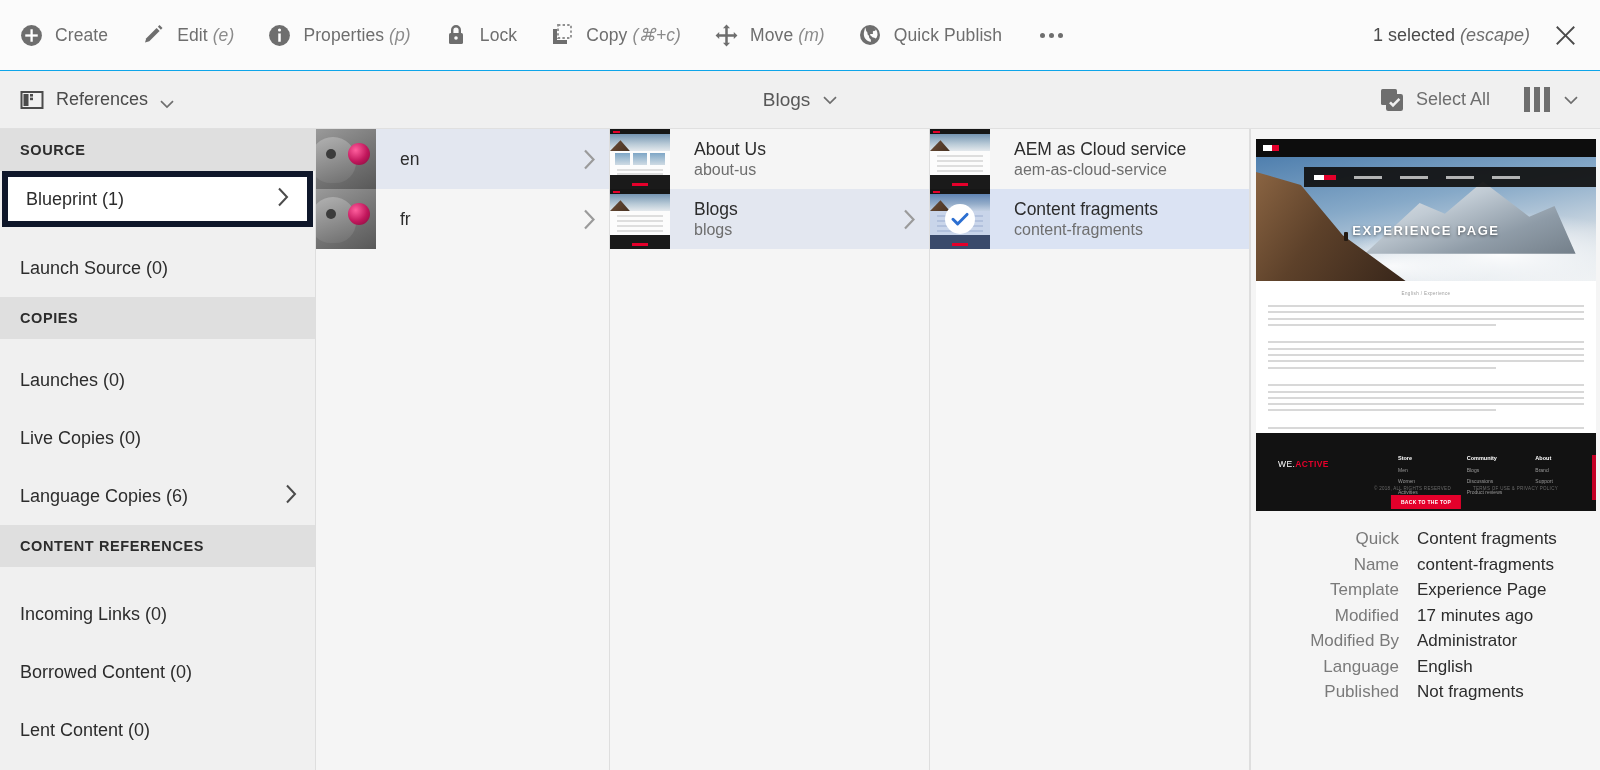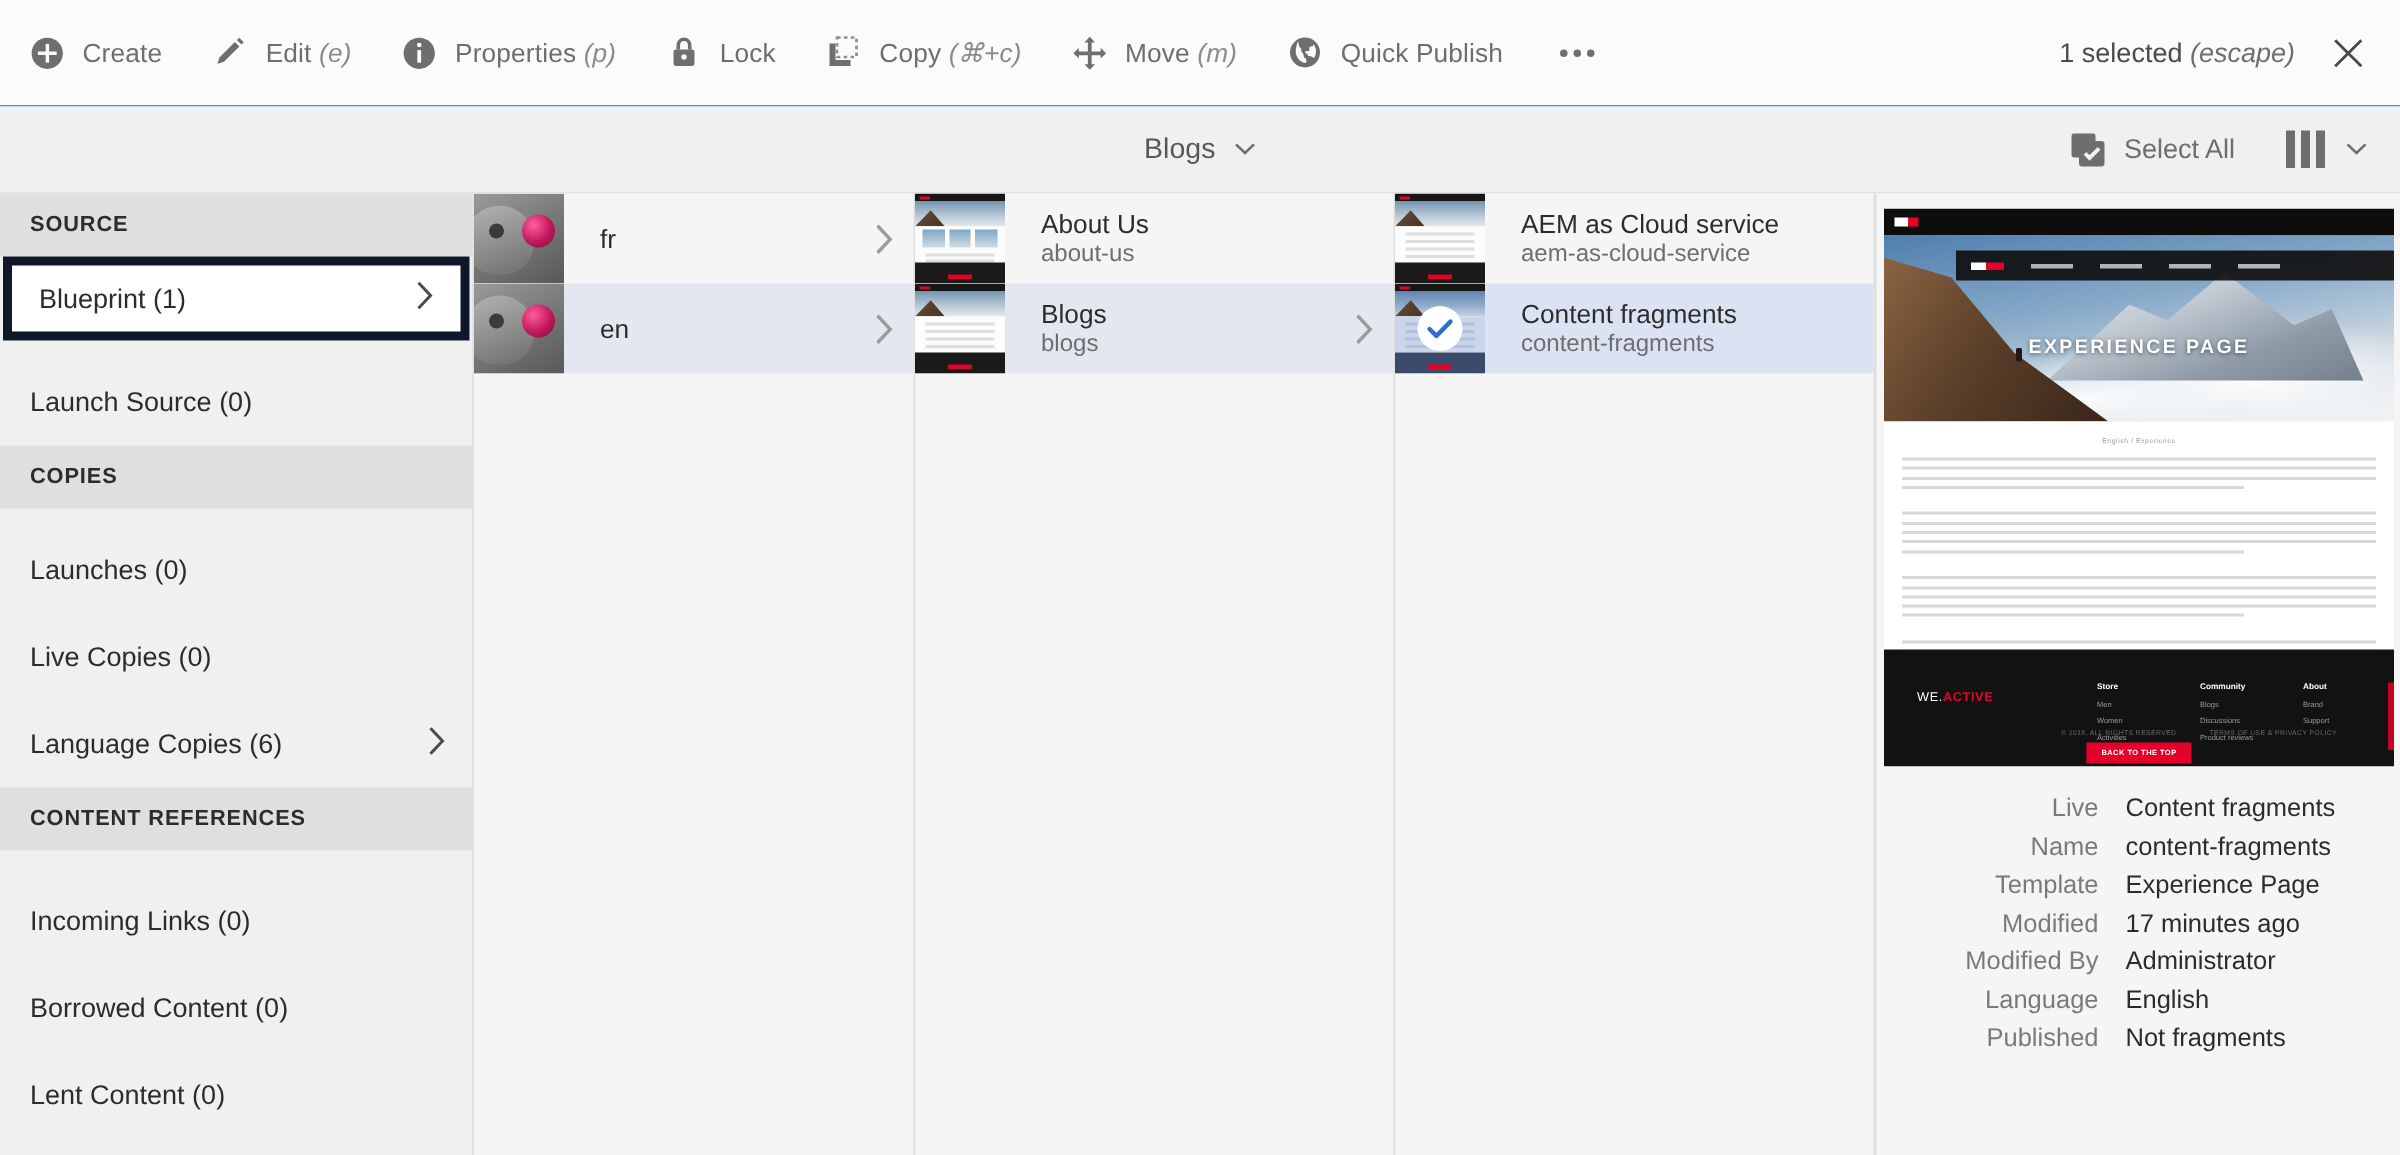--- a/index.html
+++ b/index.html
@@ -353,20 +353,36 @@
       </div>
       <div class="tb-close">
         <svg width="23" height="23" viewBox="0 0 24 24">
             <path d="M3.6 2.2L12 10.6l8.4-8.4 1.4 1.4L13.4 12l8.4 8.4-1.4 1.4L12 13.4l-8.4 8.4-1.4-1.4L10.6 12 2.2 3.6z" fill="#4b4b4b"></path>
           </svg>
       </div>
     </div>
   </div>
 
   <div class="subbar">
+    <div class="rail-btn">
+      <span class="rail-ico">
+        <svg width="24" height="24" viewBox="0 0 24 24">
+            <rect x="1.5" y="4" width="21" height="16" fill="none" stroke="#4b4b4b" stroke-width="2"></rect>
+            <rect x="3.5" y="6" width="5" height="12" fill="#4b4b4b"></rect>
+            <rect x="10" y="6" width="3" height="2.6" fill="#4b4b4b"></rect>
+            <rect x="10" y="9.6" width="3" height="2.6" fill="#4b4b4b"></rect>
+          </svg>
+      </span>
+      <span class="rail-label">References</span>
+      <span class="chev-dn">
+        <svg width="14" height="9" viewBox="0 0 14 9">
+            <path d="M1 1.2L7 7l6-5.8" fill="none" stroke="#6e6e6e" stroke-width="1.7"></path>
+          </svg>
+      </span>
+    </div>
 
     <div class="bc-center">
       <div class="bc-inner">
         <span class="bc-title">Blogs</span>
         <span>
           <svg width="14" height="9" viewBox="0 0 14 9">
               <path d="M1 1.2L7 7l6-5.8" fill="none" stroke="#6e6e6e" stroke-width="1.7"></path>
             </svg>
         </span>
       </div>
@@ -442,47 +458,47 @@
         <span>Borrowed Content (0)</span>
       </div>
       <div class="sb-item">
         <span>Lent Content (0)</span>
       </div>
     </div>
 
     <div class="cols">
 
       <div class="col c1">
+        <div class="row hl row-one">
+          <div class="thumb">
+            <div class="cat">
+                <div class="face"></div>
+                <div class="eye2"></div>
+                <div class="eye"></div>
+              </div>
+          </div>
+          <div class="row-txt">
+            <div class="row-title">en</div>
+          </div>
+          <div class="row-arrow">
+            <svg width="13" height="21" viewBox="0 0 13 21">
+                <path d="M2 1.5L10.5 10.5 2 19.5" fill="none" stroke="#9b9b9b" stroke-width="2.2"></path>
+              </svg>
+          </div>
+        </div>
         <div class="row row-one">
           <div class="thumb">
             <div class="cat">
                 <div class="face"></div>
                 <div class="eye2"></div>
                 <div class="eye"></div>
               </div>
           </div>
           <div class="row-txt">
             <div class="row-title">fr</div>
-          </div>
-          <div class="row-arrow">
-            <svg width="13" height="21" viewBox="0 0 13 21">
-                <path d="M2 1.5L10.5 10.5 2 19.5" fill="none" stroke="#9b9b9b" stroke-width="2.2"></path>
-              </svg>
-          </div>
-        </div>
-        <div class="row hl row-one">
-          <div class="thumb">
-            <div class="cat">
-                <div class="face"></div>
-                <div class="eye2"></div>
-                <div class="eye"></div>
-              </div>
-          </div>
-          <div class="row-txt">
-            <div class="row-title">en</div>
           </div>
           <div class="row-arrow">
             <svg width="13" height="21" viewBox="0 0 13 21">
                 <path d="M2 1.5L10.5 10.5 2 19.5" fill="none" stroke="#9b9b9b" stroke-width="2.2"></path>
               </svg>
           </div>
         </div>
       </div>
 
       <div class="col c2">
@@ -652,21 +668,21 @@
           </div>
           <div class="pv-legal">
             <span>© 2018, ALL RIGHTS RESERVED</span><span>TERMS OF USE &amp; PRIVACY POLICY</span>
           </div>
           <div class="pv-btn">BACK TO THE TOP</div>
         </div>
       </div>
 
       <div class="props">
         <div class="prow">
-          <div class="pkey">Live</div>
+          <div class="pkey">Quick</div>
           <div class="pval">Content fragments</div>
         </div>
         <div class="prow">
           <div class="pkey">Name</div>
           <div class="pval">content-fragments</div>
         </div>
         <div class="prow">
           <div class="pkey">Template</div>
           <div class="pval">Experience Page</div>
         </div>

